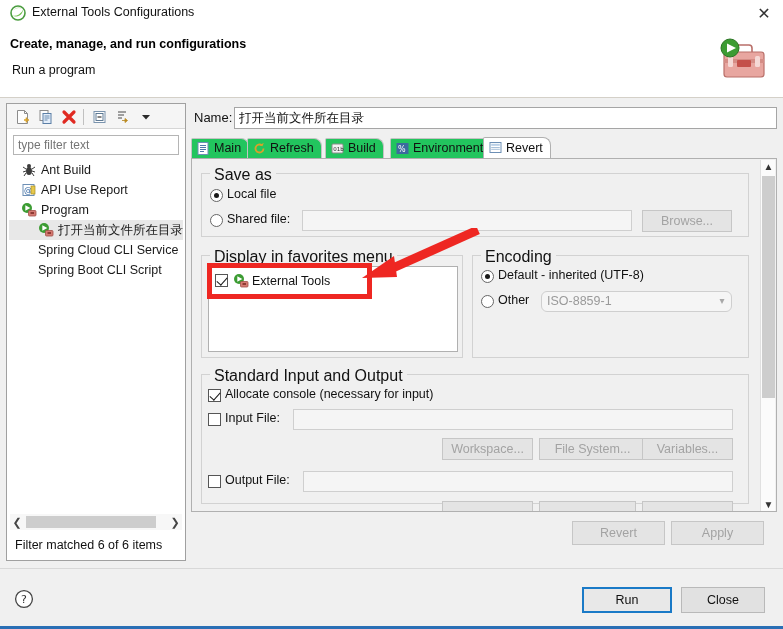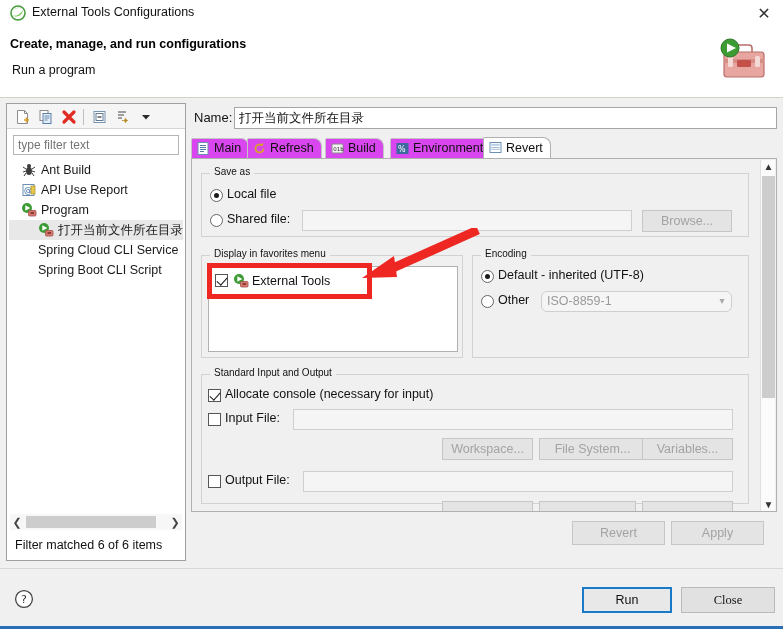--- a/index.html
+++ b/index.html
@@ -128,21 +128,21 @@
     font-family: "Liberation Sans", sans-serif; font-size: 12.5px;
     color: #111; padding: 1px 4px; outline: none;
   }
 
   
   .tabstrip {
     position: absolute; left: 1px; top: 34px; width: 586px; height: 21px;
   }
   .tab {
     position: absolute; top: 1px; height: 20px;
-    background: #d946ef; border: 1px solid #c4c4c4; border-bottom: none;
+    background: #22c55e; border: 1px solid #c4c4c4; border-bottom: none;
     border-radius: 2px 8px 0 0;
     font-size: 12.5px; line-height: 19px; cursor: pointer;
     padding-left: 22px; padding-right: 7px; color: #111;
   }
   .tab.active { background: #ffffff; border-color: #b0b0b0; top: 0; height: 21px; line-height: 20px; }
   .tab .tabicon { position: absolute; left: 4px; top: 2px; width: 15px; height: 15px; }
 
   .tabcontent {
     position: absolute; left: 1px; top: 55px; width: 586px; height: 354px;
     background: #f0f0f0; border: 1px solid #b0b0b0;
@@ -163,21 +163,21 @@
   }
 
   
   .group {
     position: absolute;
     border: 1px solid #d2d2d2;
   }
   .group > .g-title {
     position: absolute; left: 8px; top: -8px;
     background: #f0f0f0; padding: 0 4px;
-    font-size: 10px; color: #111; white-space: nowrap;
+    font-size: 16px; color: #111; white-space: nowrap;
   }
 
   .radio, .checkbox {
     position: absolute; font-size: 12.5px; color: #111;
     white-space: nowrap; cursor: pointer;
   }
   .radio .mark {
     position: absolute; left: 0; top: 2px; width: 13px; height: 13px;
     border: 1px solid #666; border-radius: 50%; background: #fff;
   }
@@ -572,17 +572,17 @@
   </svg>
 
   <div class="bottombar">
     <span class="helpicon">
       <svg width="20" height="20" viewBox="0 0 20 20">
         <circle cx="10" cy="10" r="8.4" fill="#ffffff" stroke="#444" stroke-width="1.3"></circle>
         <text x="10" y="14.4" font-family="DejaVu Sans" font-size="11" fill="#333" text-anchor="middle">?</text>
       </svg>
     </span>
     <div class="btn focus" style="left:582px; top:18px; width:90px; height:26px; line-height:23px;">Run</div>
-    <div class="btn" style="left:681px; top:18px; width:94px; height:26px; line-height:24px;font-family:Liberation Serif, serif;">Close</div>
+    <div class="btn" style="left:681px; top:18px; width:84px; height:26px; line-height:24px;">Close</div>
     <div class="accentline"></div>
   </div>
 
 </div>
 
 </body></html>

